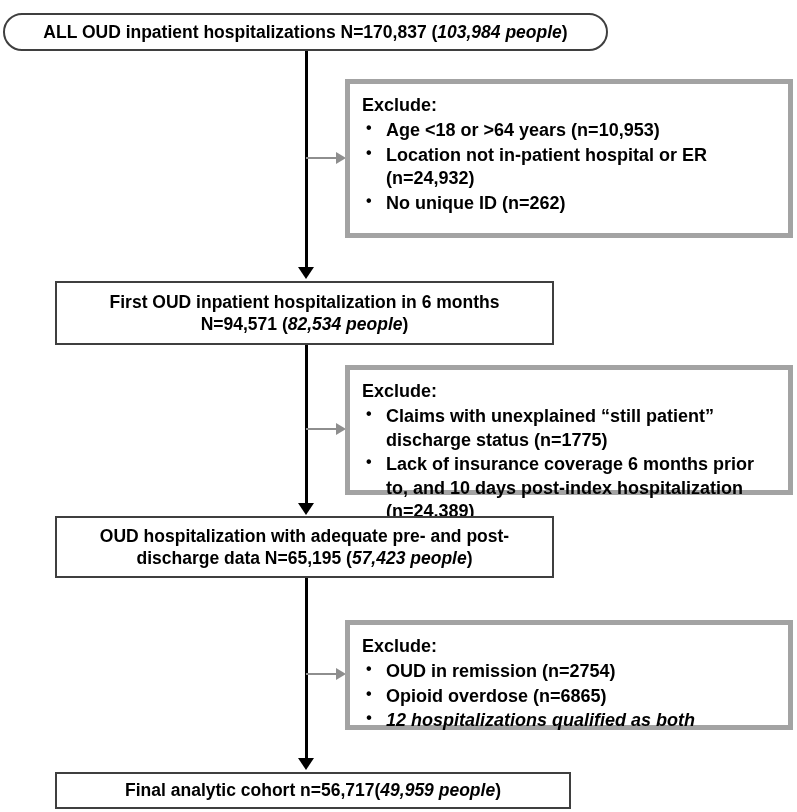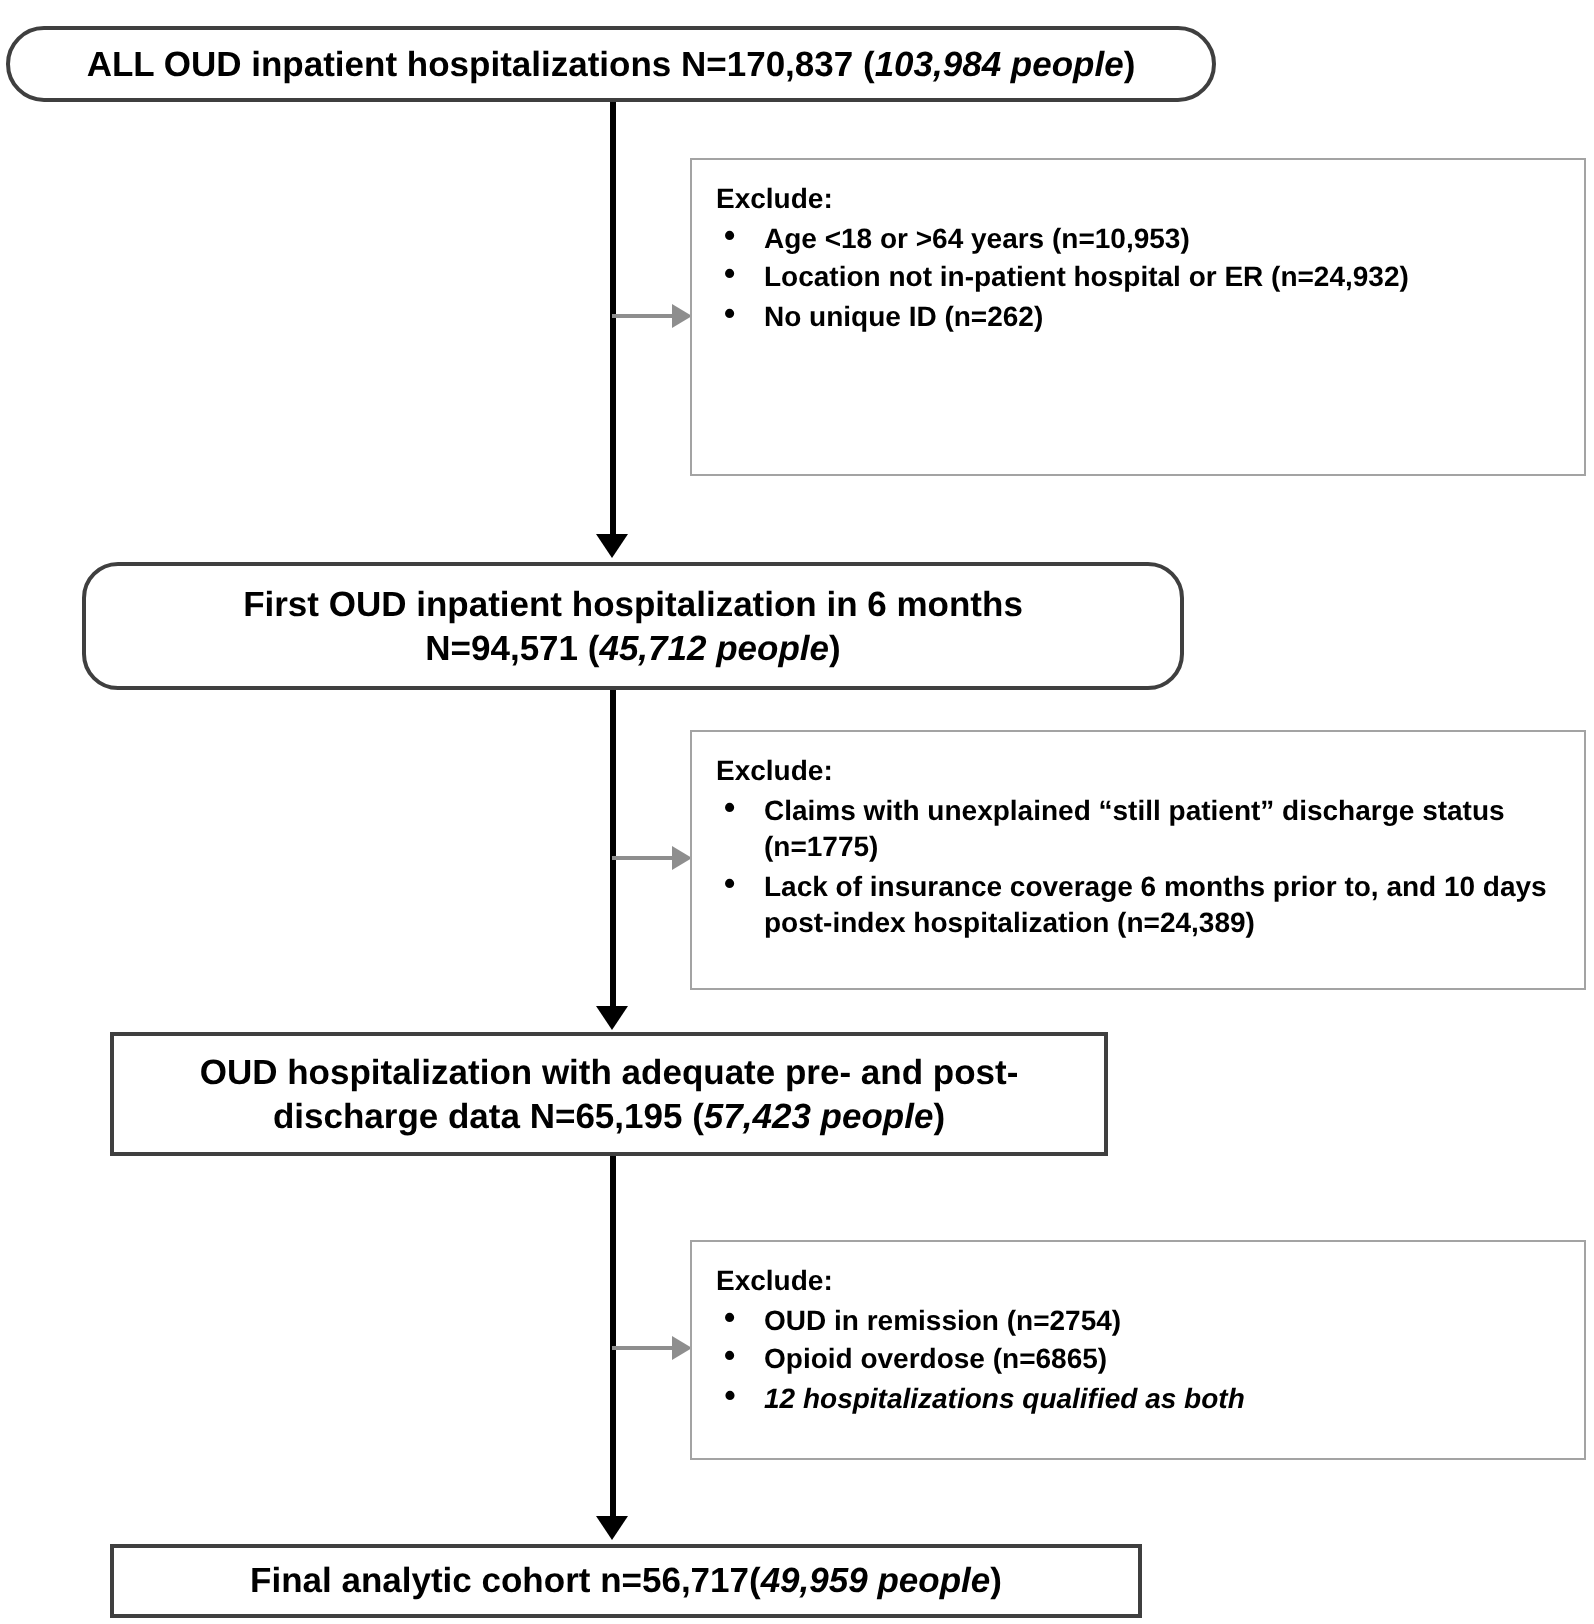--- a/index.html
+++ b/index.html
@@ -37,24 +37,24 @@
   .main-box .txt { display: block; }
   .main-box em {
     font-style: italic;
     font-weight: bold;
   }
 
   
   .excl-box {
     position: absolute;
     box-sizing: border-box;
-    border: 1px solid #a3a3a3;
+    border: 5px solid #a3a3a3;
     background: #ffffff;
     padding: 10px 10px 8px 12px;
-    font-size: 14px;
+    font-size: 18px;
     font-weight: bold;
     color: #000000;
     line-height: 1.3;
   }
   .excl-title {
     margin: 0 0 2px 0;
     font-weight: bold;
   }
   .excl-list {
     margin: 0;
@@ -123,22 +123,22 @@
 
   <div class="excl-box" style="left:345px; top:79px; width:448px; height:159px;">
     <p class="excl-title">Exclude:</p>
     <ul class="excl-list">
       <li>Age &lt;18 or &gt;64 years (n=10,953)</li>
       <li>Location not in-patient hospital or ER (n=24,932)</li>
       <li>No unique ID (n=262)</li>
     </ul>
   </div>
 
-  <div class="main-box" style="left:41px; top:281px; width:551px; height:64px;border-radius:18px;">
-    <span class="txt"><span>First OUD inpatient hospitalization in 6 months</span><br><span>N=94,571  (</span><em>45,712 people</em><span>)</span></span>
+  <div class="main-box" style="left:55px; top:281px; width:499px; height:64px;">
+    <span class="txt"><span>First OUD inpatient hospitalization in 6 months</span><br><span>N=94,571  (</span><em>82,534 people</em><span>)</span></span>
   </div>
 
   <div class="vline" style="left:305px; top:345px; height:160px;"></div>
   <div class="vhead" style="left:298px; top:503px;"></div>
 
   <div class="hline" style="left:306px; top:428px; width:31px;"></div>
   <div class="hhead" style="left:336px; top:423px;"></div>
 
   <div class="excl-box" style="left:345px; top:365px; width:448px; height:130px;">
     <p class="excl-title">Exclude:</p>

